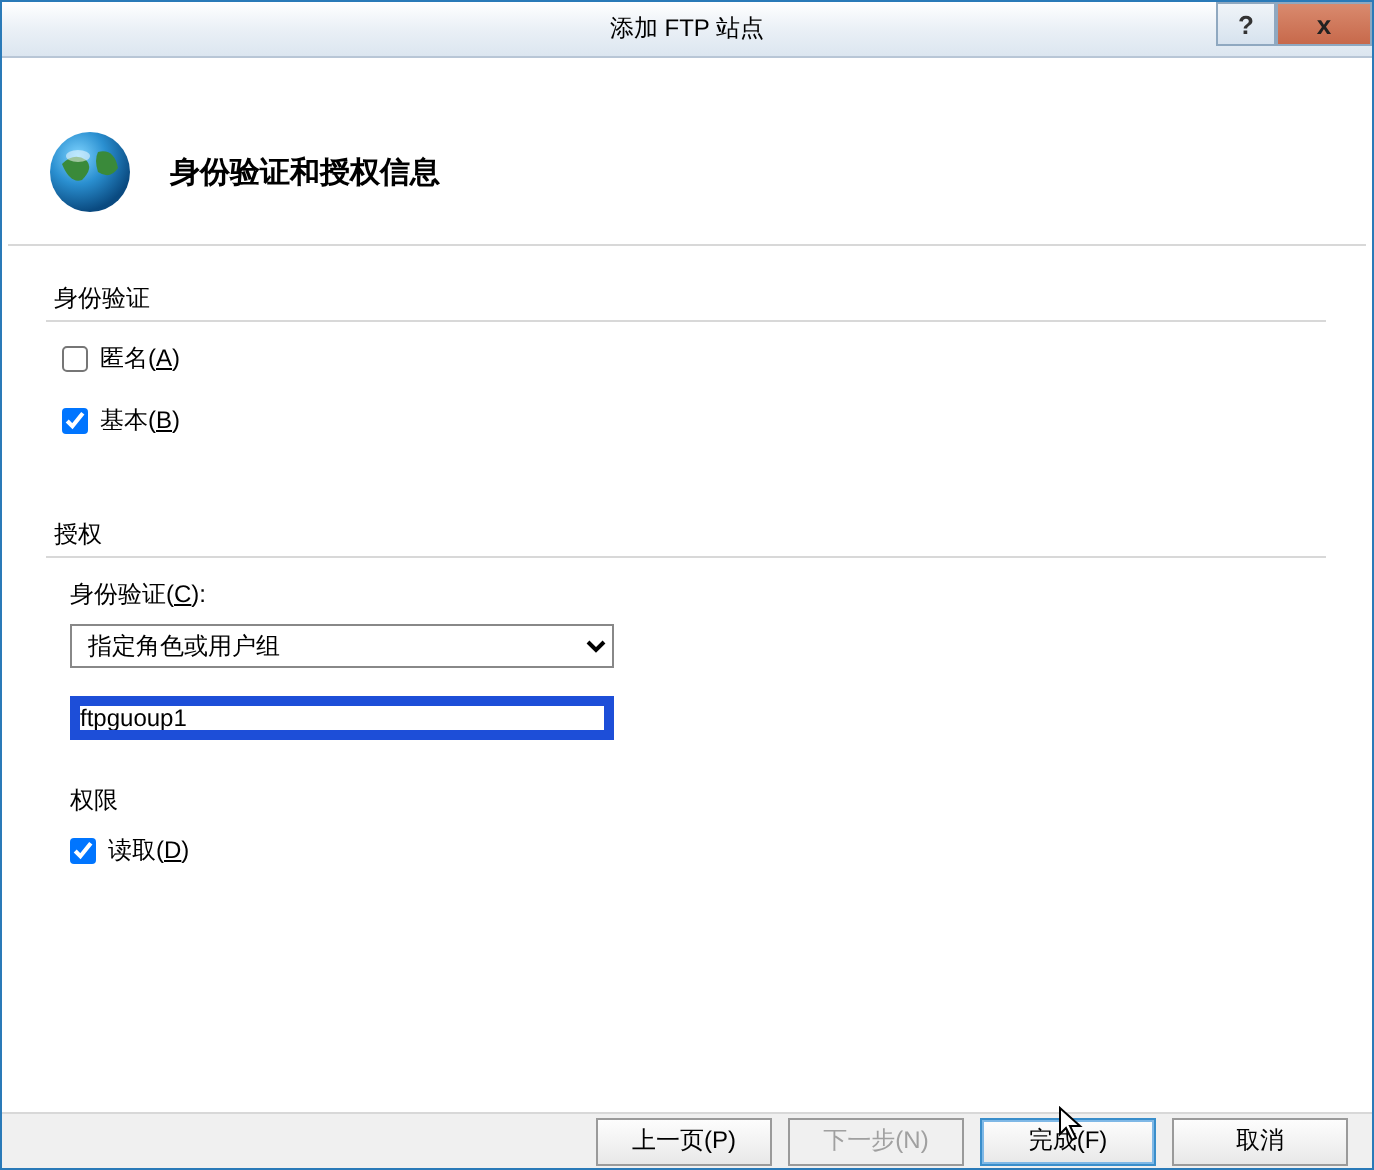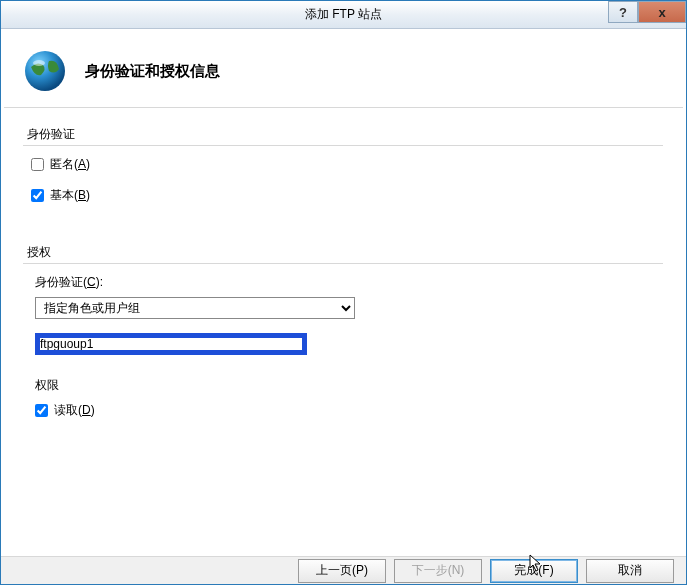--- a/index.html
+++ b/index.html
@@ -48,20 +48,21 @@
     .titlebar-btn.close {
       background: linear-gradient(to bottom, #d98a6e, #c7694b);
       color: #222;
       width: 48px;
     }
     .header {
       padding: 18px 20px 12px 20px;
       display: flex;
       align-items: center;
       gap: 16px;
+      margin-top: 15px;
     }
     .globe-icon {
       width: 48px;
       height: 48px;
     }
     .header-title {
       font-size: 15px;
       font-weight: bold;
       color: #000;
     }
@@ -97,21 +98,21 @@
     .checkbox-row label {
       font-size: 12px;
     }
     .underline-char { text-decoration: underline; }
     .section-gap { height: 26px; }
     .sub-label {
       font-size: 12px;
       margin: 6px 0 6px 8px;
     }
     .select-box {
-      width: 320px;
+      width: 272px;
       height: 22px;
       margin-left: 8px;
       font-size: 12px;
       border: 1px solid #888;
       background: #fff;
       padding: 0 4px;
     }
     .text-input {
       width: 272px;
       height: 22px;

